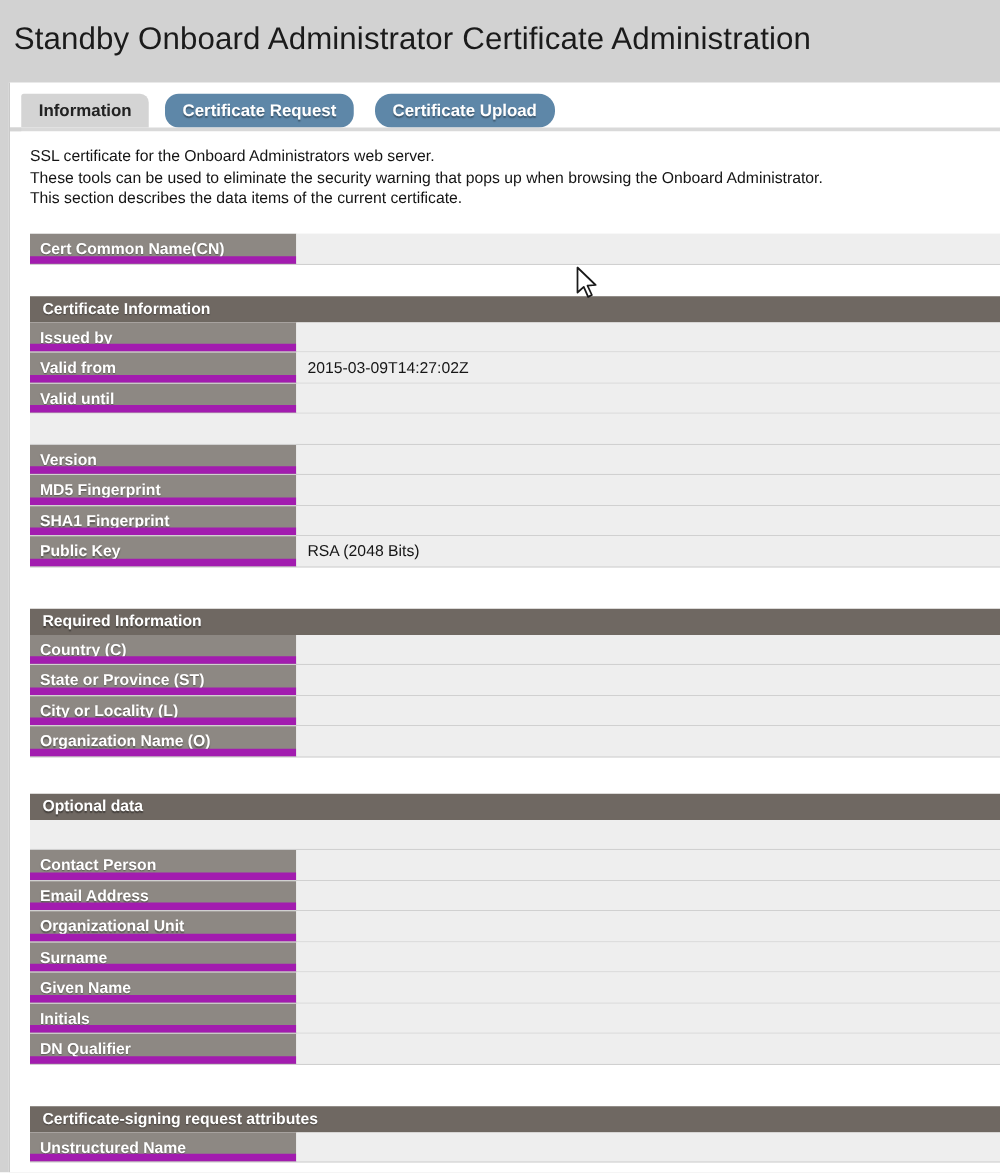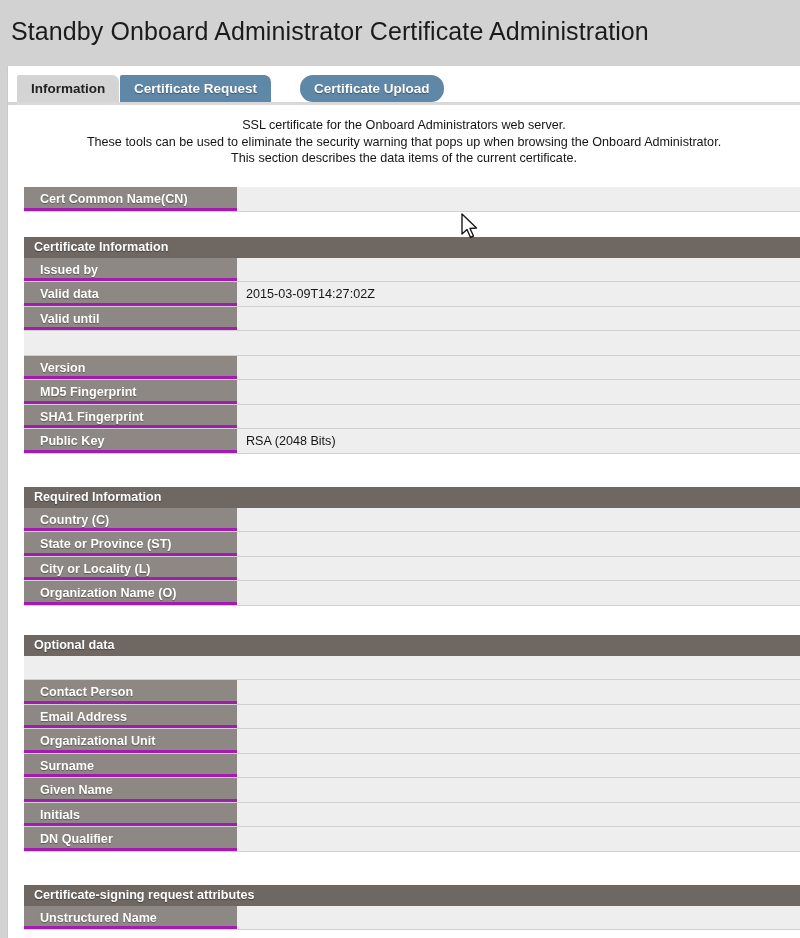--- a/index.html
+++ b/index.html
@@ -65,21 +65,21 @@
     background: #d4d4d4;
     color: #222222;
     left: 9px;
   }
   .tab.inactive {
     background: #5e87a8;
     color: #ffffff;
     box-shadow: 1px -1px 0 #4a7falpha;
     text-shadow: 0 1px 1px rgba(0,0,0,0.35);
   }
-  .tab.t2 { left: 112px; }
+  .tab.t2 { left: 124px; border-radius: 11px; }
   .tab.t3 { left: 292px; border-radius: 13px; }
   .tab-underline {
     position: absolute;
     left: 0; top: 36px;
     width: 793px; height: 3px;
     background: #d9d9d9;
   }
   .tab-underline-seg {
     position: absolute;
     left: 0; top: 0;
@@ -88,21 +88,20 @@
   }
 
   
   .desc {
     position: absolute;
     left: 16px; top: 51px;
     width: 760px;
     font-size: 12.6px;
     line-height: 16.6px;
     color: #141414;
-    text-align: center;
   }
   .desc div { white-space: nowrap; }
 
   
   .table {
     position: absolute;
     left: 16px;
     width: 782px;
     border-collapse: collapse;
   }
@@ -130,24 +129,24 @@
     text-shadow: 0 1px 1px rgba(0,0,0,0.4);
   }
   .cell-label {
     flex: 0 0 213px;
     width: 213px;
     background: #8d8883;
     color: #ffffff;
     font-size: 12.6px;
     font-weight: bold;
     line-height: 24.5px;
-    padding-left: 16px;
+    padding-left: 8px;
     white-space: nowrap;
     overflow: hidden;
-    border-bottom: 3px solid #a21caf;
+    border-bottom: 6px solid #a21caf;
     text-shadow: 0 1px 1px rgba(0,0,0,0.35);
   }
   .cell-value {
     flex: 1 1 auto;
     position: relative;
     background: #eeeeee;
     color: #161616;
     font-size: 12.6px;
     line-height: 24.5px;
     padding-left: 9px;
@@ -198,21 +197,21 @@
         </div>
         <div class="table" style="top: 170.5px;">
           <div class="row sect">
             <div class="sect-label">Certificate Information</div>
           </div>
           <div class="row">
             <div class="cell-label">Issued by</div>
             <div class="cell-value"></div>
           </div>
           <div class="row">
-            <div class="cell-label">Valid data</div>
+            <div class="cell-label">Valid from</div>
             <div class="cell-value">2015-03-09T14:27:02Z</div>
           </div>
           <div class="row">
             <div class="cell-label">Valid until</div>
             <div class="cell-value"></div>
           </div>
           <div class="row">
             <div class="cell-value"></div>
           </div>
           <div class="row">

